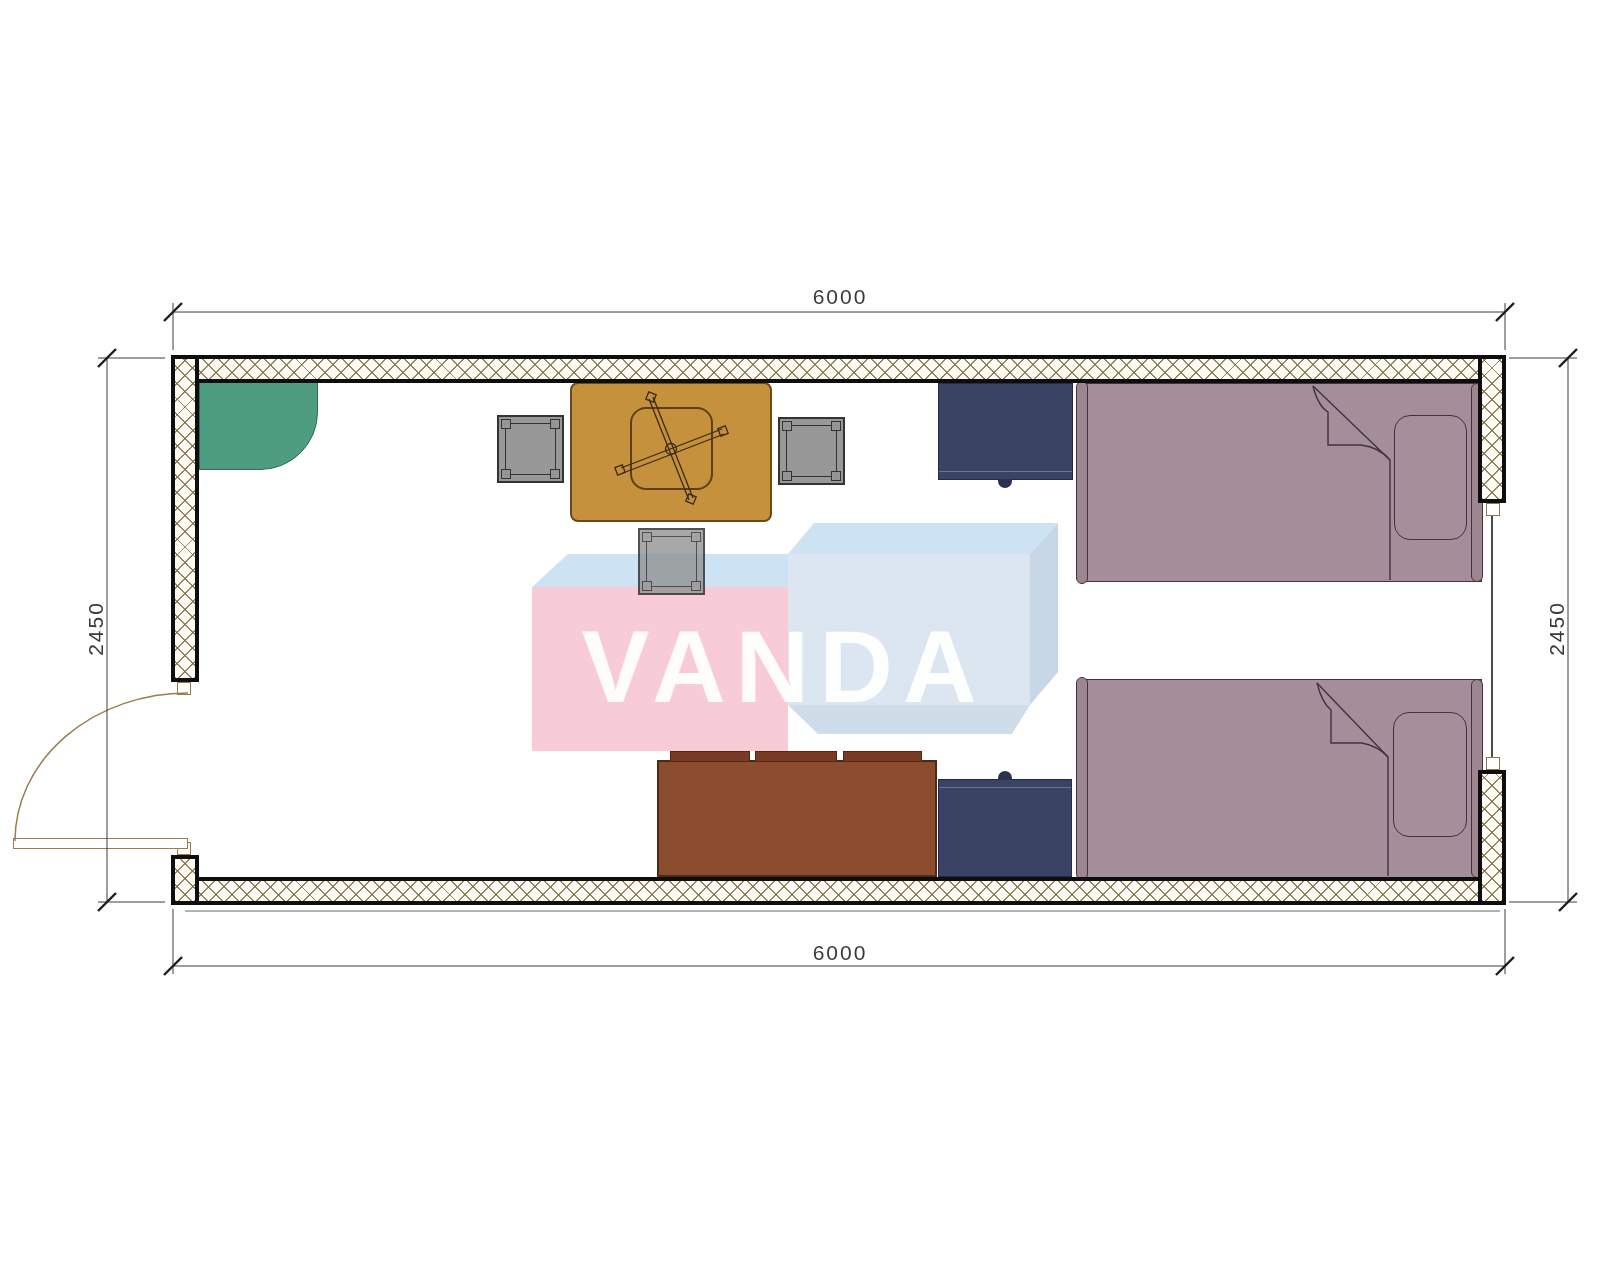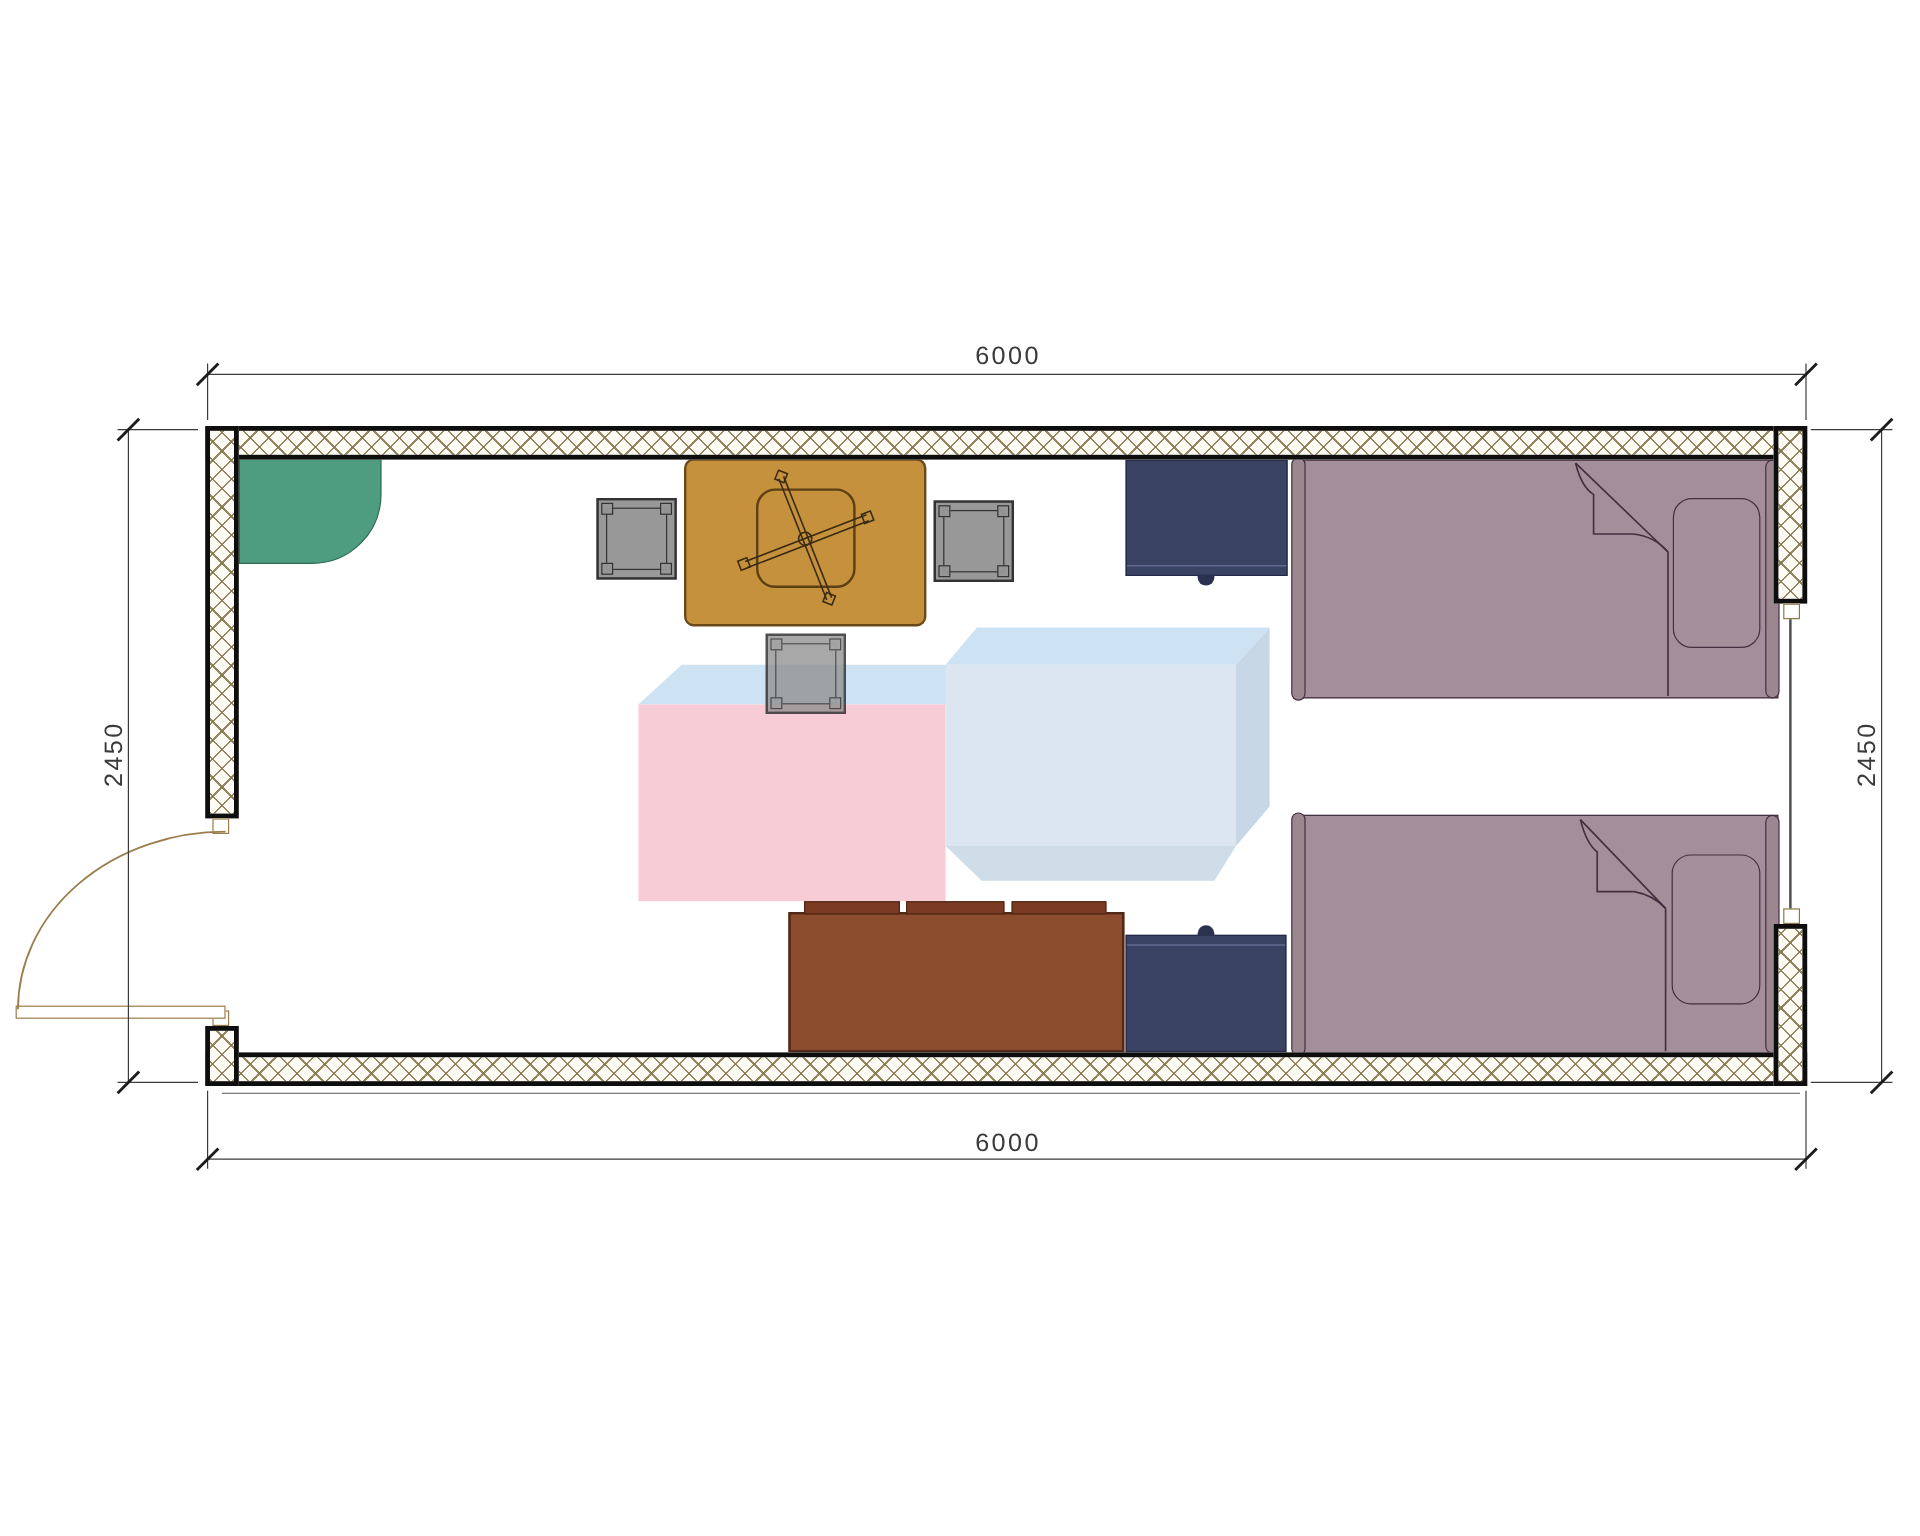--- a/index.html
+++ b/index.html
@@ -62,20 +62,21 @@
   <svg class="abs z-watermark" style="left:0;top:0;" width="1600" height="1280">
 
     <polygon points="532,587 568,554 824,554 788,587" fill="#cde3f3"></polygon>
     <rect x="532" y="587" width="256" height="164" fill="#f8ccd6"></rect>
 
     <polygon points="788,554 814,523 1058,523 1030,554" fill="#cde3f3"></polygon>
     <rect x="788" y="554" width="242" height="151" fill="#dbe6f0"></rect>
     <polygon points="1030,554 1058,523 1058,672 1030,705" fill="#c7d7e5"></polygon>
     <polygon points="788,705 1030,705 1012,734 818,734" fill="#cfdde9"></polygon>
   </svg>
+  <div class="abs z-watermark wmtext" style="left:524px;top:616px;">VANDA</div>
 
   <div class="abs z-furn shelf" style="left:199px;top:382px;width:119px;height:88px;"></div>
 
   <div class="abs z-furn table" style="left:570px;top:382px;width:202px;height:140px;"></div>
   <div class="abs z-furn table-inner" style="left:630px;top:407px;width:83px;height:83px;"></div>
 
   <div class="abs z-furn stool" style="left:497px;top:415px;width:67px;height:68px;">
     <div class="frame"></div>
     <div class="c c1"></div>
       <div class="c c2"></div>

